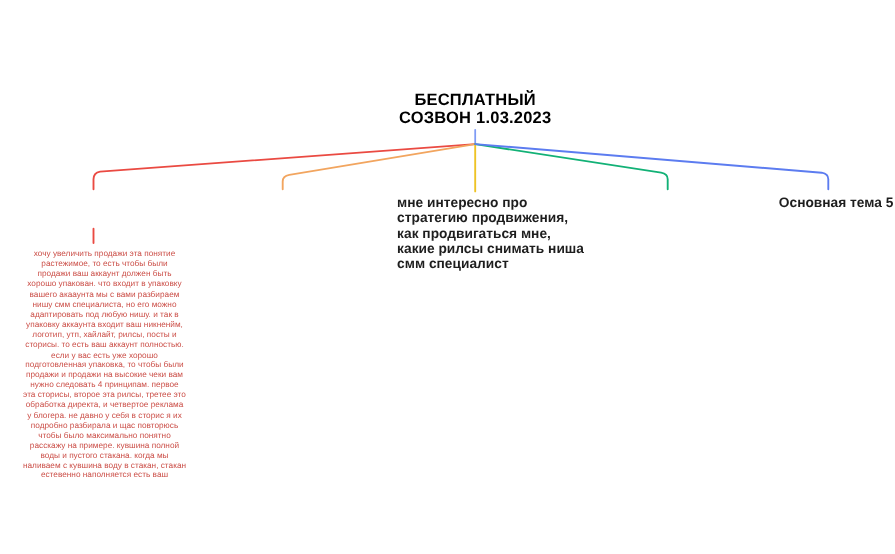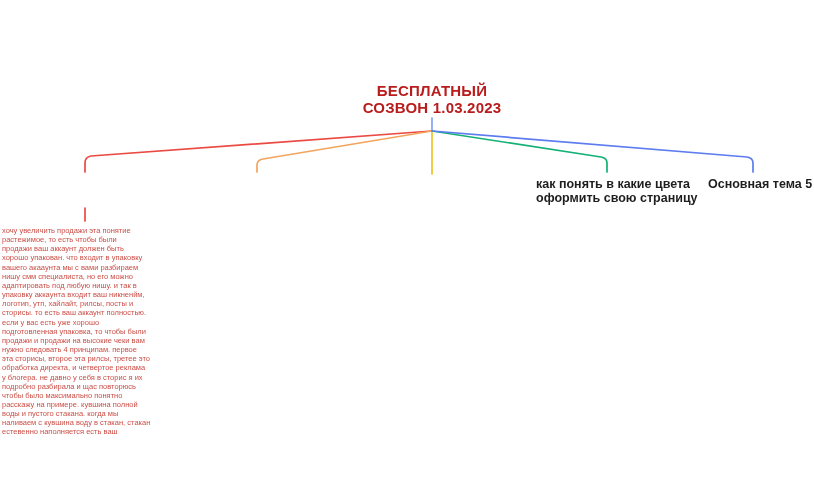--- a/index.html
+++ b/index.html
@@ -9,40 +9,41 @@
     font-family:"Liberation Sans", sans-serif;
     overflow:hidden;
     position:relative;
   }
   .canvas{position:absolute;left:0;top:0;width:814px;height:504px;}
   svg.connectors{position:absolute;left:0;top:0;width:814px;height:504px;pointer-events:none;}
   .central-topic{
     position:absolute;left:332px;top:82px;width:200px;
     text-align:center;
     font-size:15px;line-height:17px;font-weight:bold;
-    color:#b91c1c;
+    color:#000000;
     white-space:pre-line;
     letter-spacing:.2px;
   }
   .branch-label{
     position:absolute;
     font-size:12.5px;line-height:14px;font-weight:bold;
     color:#1e1e1e;
     white-space:pre-line;
   }
   .b1{left:14px;top:177px;width:165px;}
   .b2{left:186px;top:177px;width:165px;}
   .b3{left:361px;top:177px;width:170px;}
   .b4{left:536px;top:177px;width:165px;}
   .b5{left:708px;top:177px;width:110px;}
   .note{
-    position:absolute;left:2px;top:226px;width:158px;
+    position:absolute;left:16px;top:226px;width:158px;
     font-size:7.5px;line-height:9.15px;
     color:#cb4e47;
     white-space:pre-line;
+    text-align:center;
   }
 </style>
 </head>
 <body>
 
 <div class="canvas">
 
   <svg class="connectors" viewBox="0 0 814 504" fill="none">
     <path d="M432 118 V131" stroke-width="1.6" stroke-linecap="round" stroke="#7f9bf5"></path>
     <path d="M432 131 L91 156 Q85 157 85 163 V172" stroke-width="1.7" stroke-linecap="round" stroke="#ea4a42"></path>
@@ -75,19 +76,22 @@
 обработка директа, и четвертое реклама
 у блогера. не давно у себя в сторис я их
 подробно разбирала и щас повторюсь
 чтобы было максимально понятно
 расскажу на примере. кувшина полной
 воды и пустого стакана. когда мы
 наливаем с кувшина воду в стакан, стакан
 естевенно наполняется есть ваш</div>
 
 
+  <div class="branch-label b3">мне интересно про
+стратегию продвижения,
+как продвигаться мне,
+какие рилсы снимать ниша
+смм специалист</div>
 
-  <div class="branch-label b4">как понять в какие цвета
-оформить свою страницу</div>
 
   <div class="branch-label b5">Основная тема 5</div>
 
 </div>
 
 </body></html>

